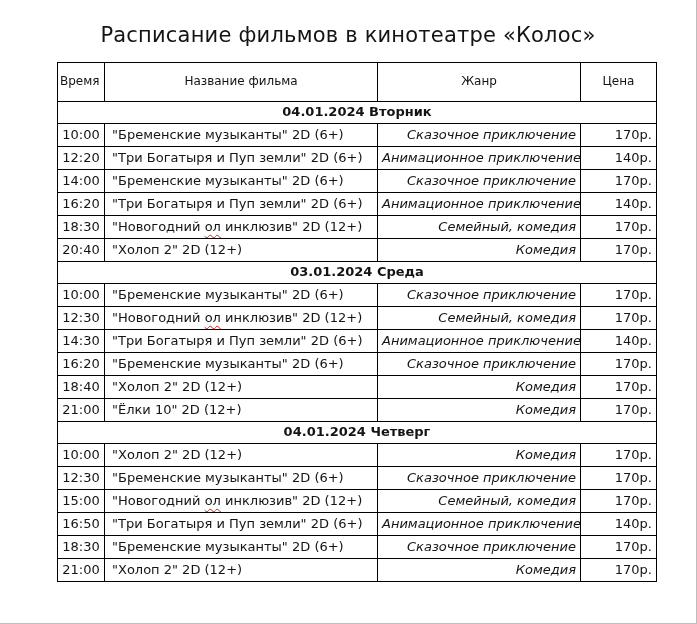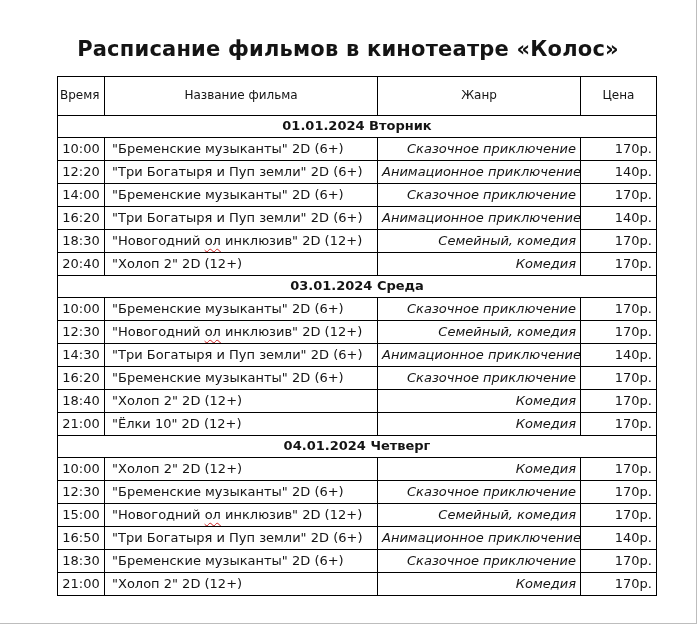--- a/index.html
+++ b/index.html
@@ -14,23 +14,23 @@
   .viewport {
     width: 697px;
     height: 624px;
     box-sizing: border-box;
     border-right: 1px solid var(--edge, #bdbdbd);
     border-bottom: 1px solid var(--edge, #bdbdbd);
     overflow: hidden;
   }
   .title {
     font-size: 21px;
-    font-weight: bold;
-    text-align: center;
-    margin: 37px 10px 0 10px;
+    font-weight: normal;
+    text-align: center;
+    margin: 23px 10px 0 10px;
     letter-spacing: 0.2px;
   }
   table.schedule {
     border-collapse: collapse;
     table-layout: fixed;
     width: 599px;
     margin: 15px 0 0 57px;
   }
   col.w-time  { width: 47px; }
   col.w-movie { width: 273px; }
@@ -88,21 +88,21 @@
     <thead>
       <tr>
           <th>Время начала</th>
           <th>Название фильма</th>
           <th>Жанр</th>
           <th>Цена</th>
         </tr>
     </thead>
     <tbody>
         <tr class="section-row">
-          <td colspan="4">01.01.2024 Вторник</td>
+          <td colspan="4">04.01.2024 Вторник</td>
         </tr>
         <tr>
           <td class="c-time">10:00</td>
           <td class="c-movie">"Бременские музыканты" 2D (6+)</td>
           <td class="c-genre">Сказочное приключение</td>
           <td class="c-price">170р.</td>
         </tr>
         <tr>
           <td class="c-time">12:20</td>
           <td class="c-movie">"Три Богатыря и Пуп земли" 2D (6+)</td>

